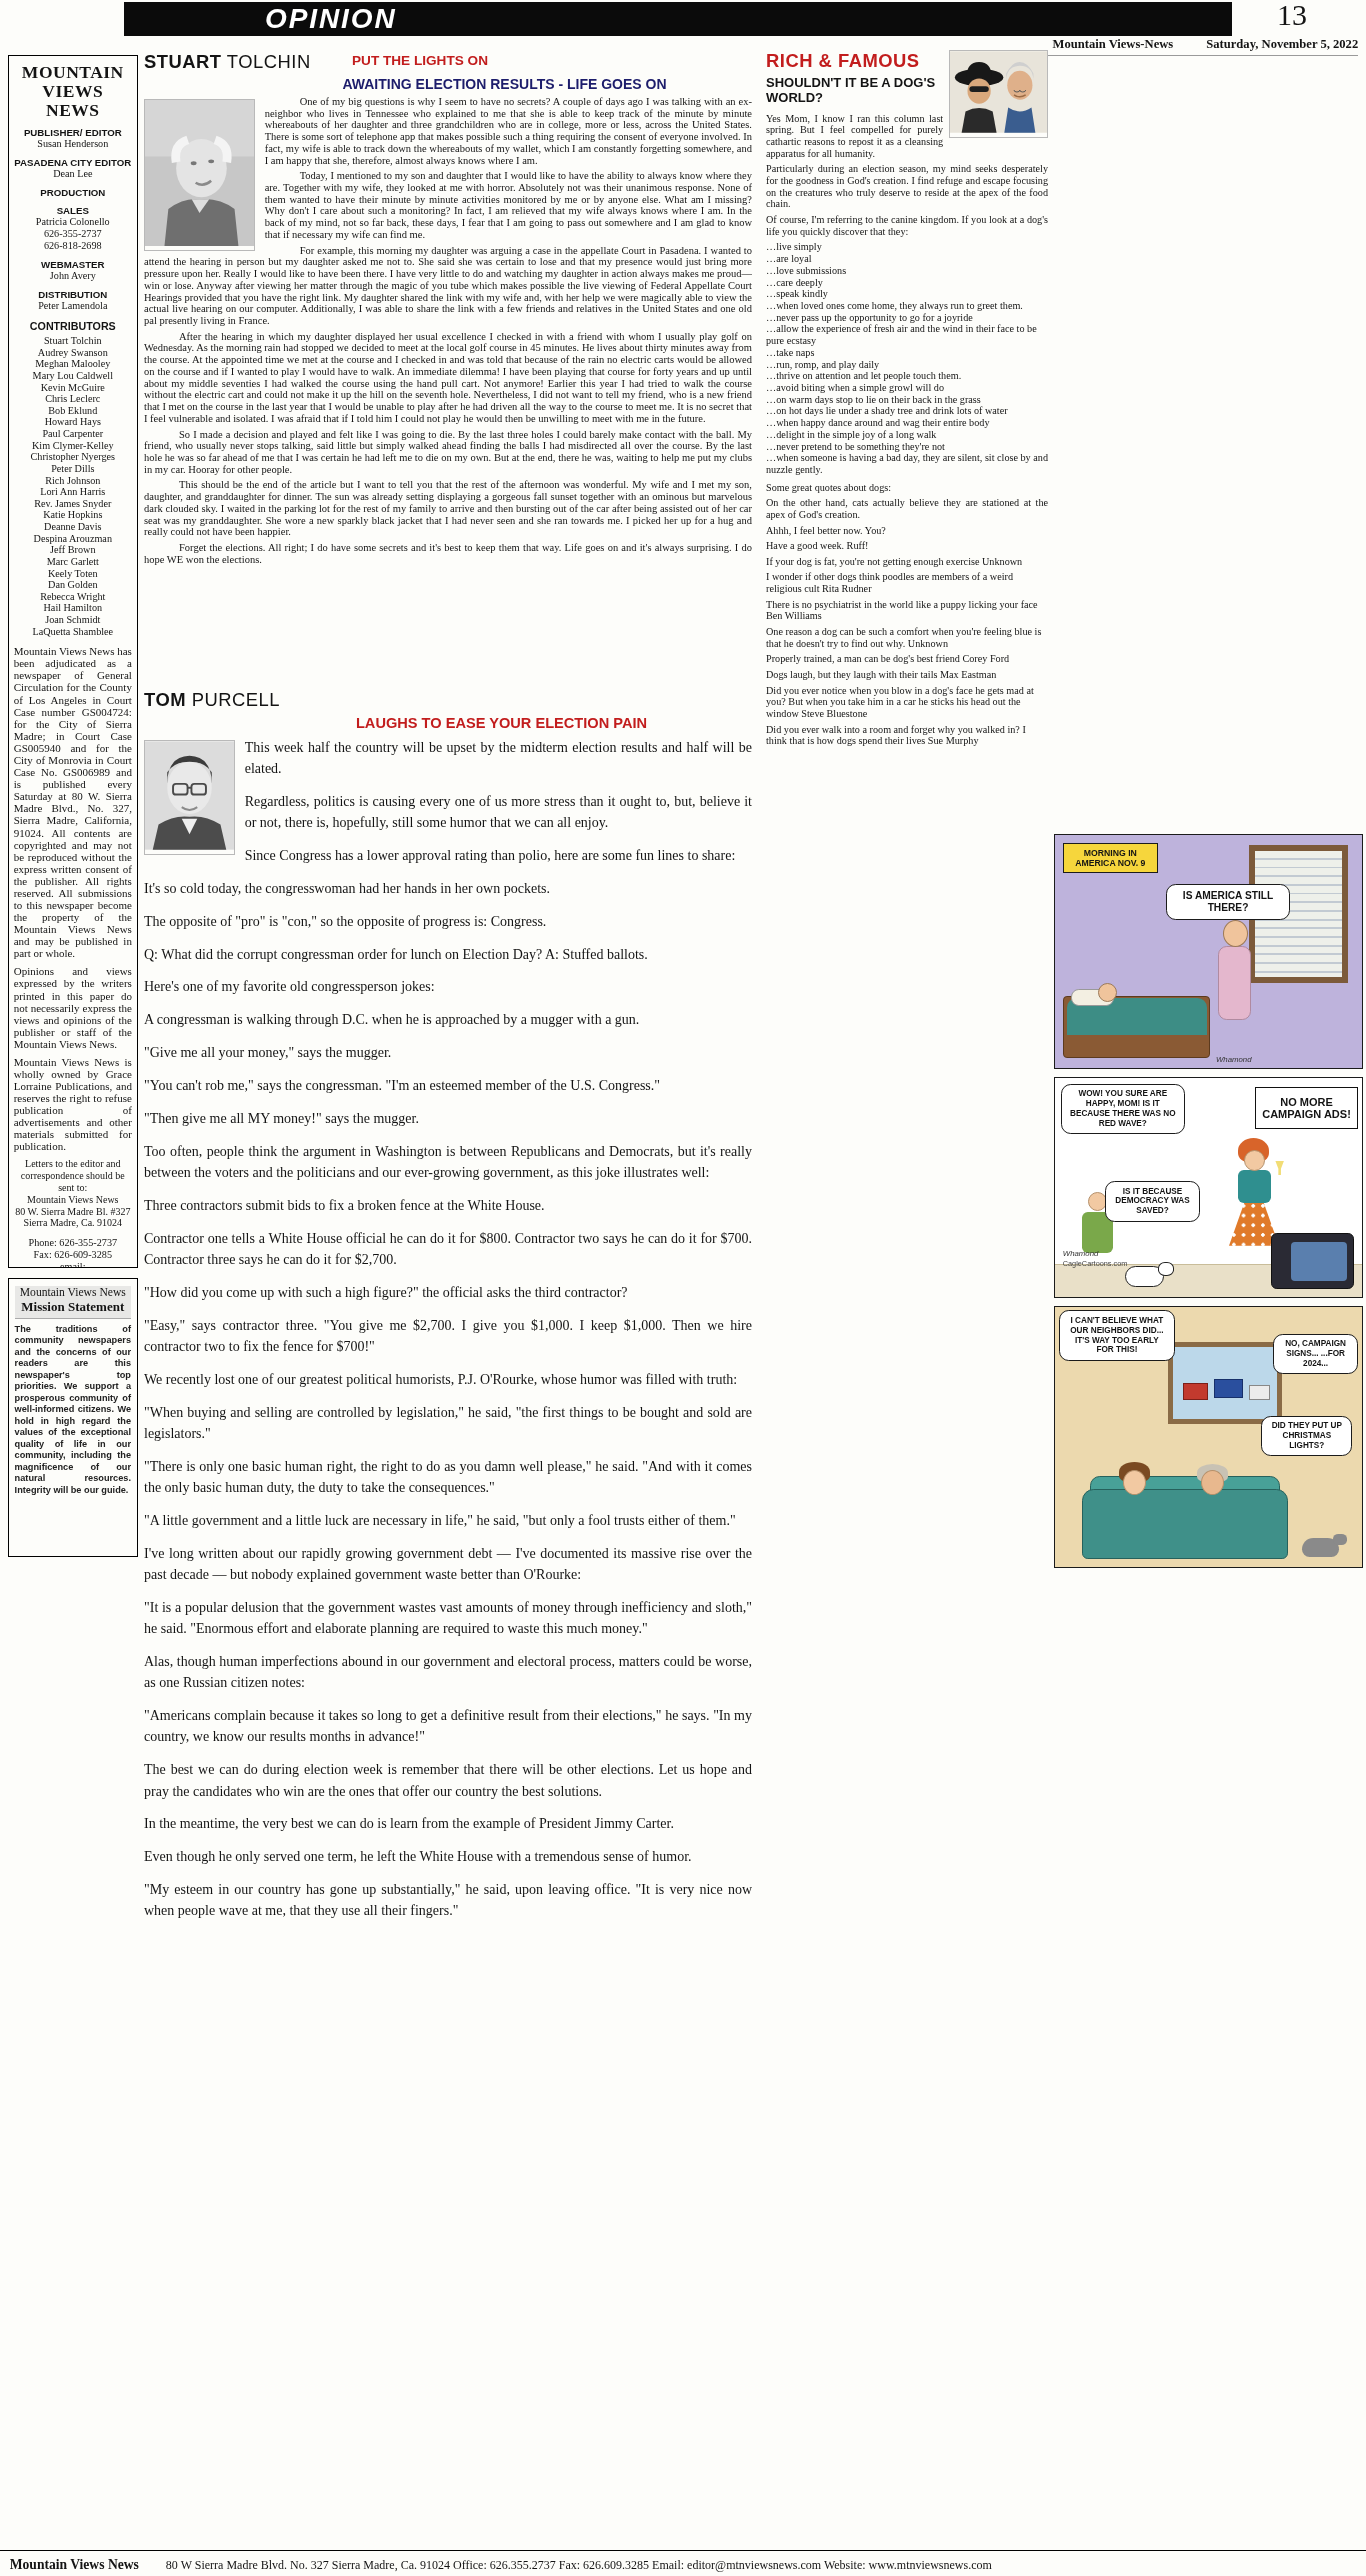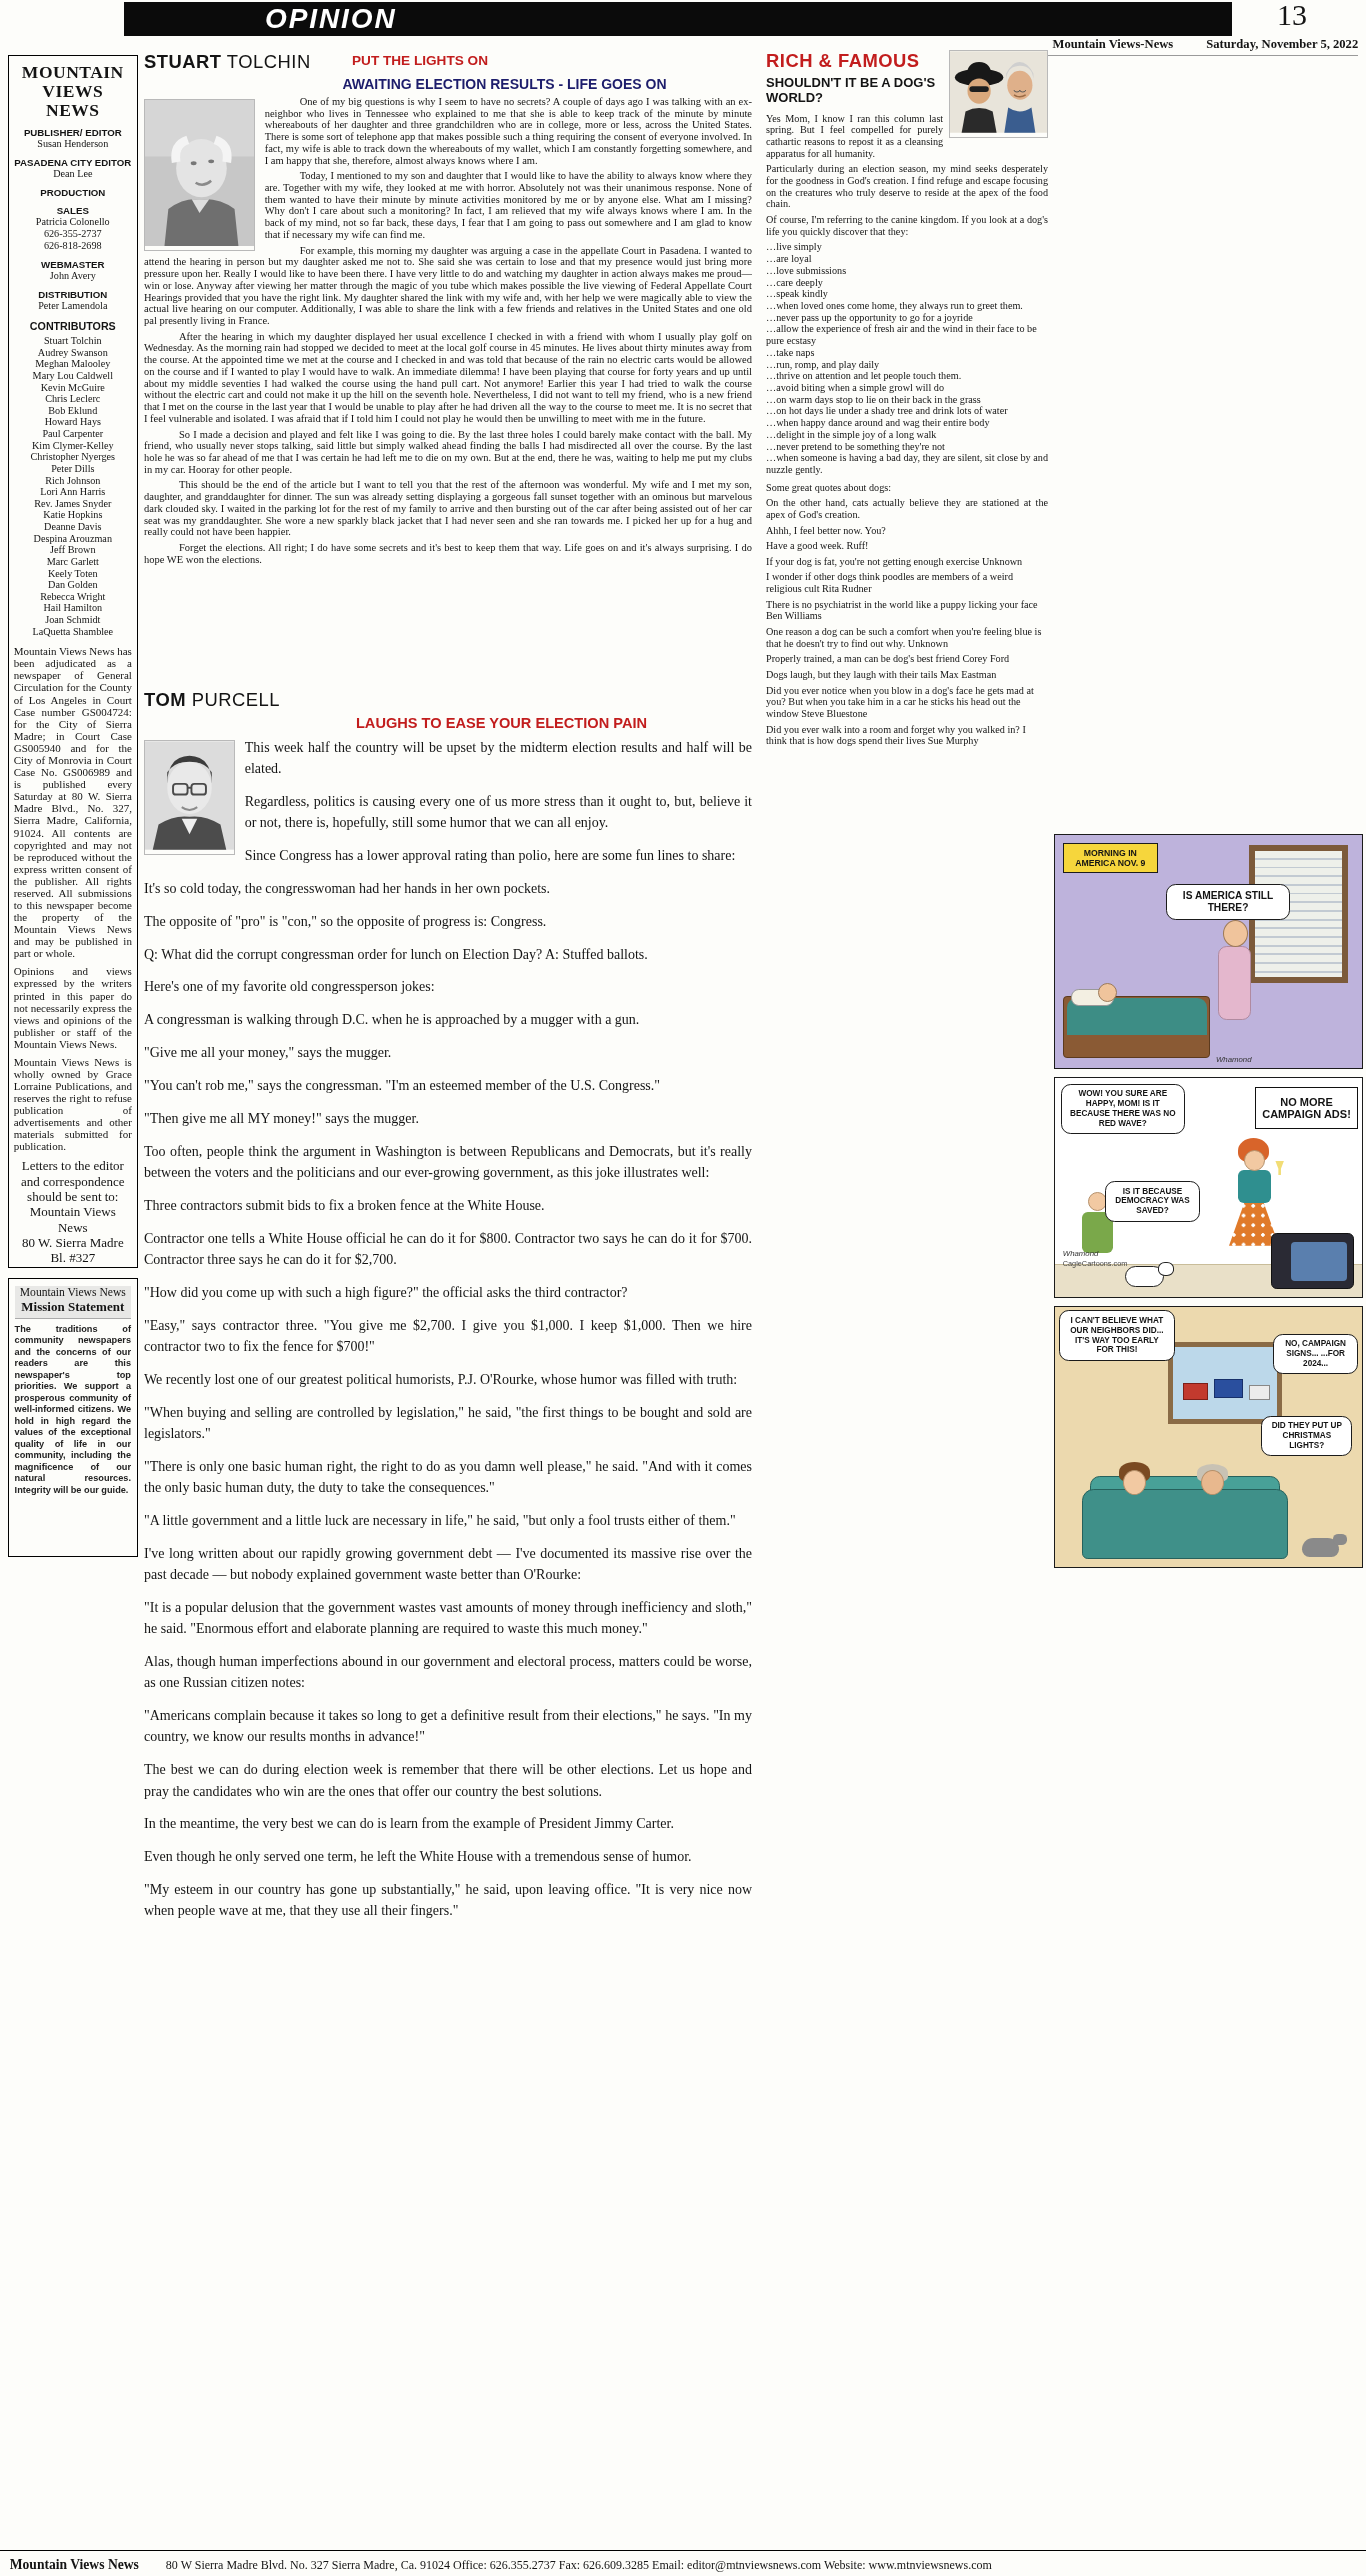--- a/index.html
+++ b/index.html
@@ -21,21 +21,21 @@
              border:1.9px solid #000; padding:6.8px 4.9px; text-align:center; overflow:hidden; }
   .masthead { font:700 17.5px "Liberation Serif", serif; line-height:1.08; margin-bottom:7.8px; letter-spacing:0.5px; }
   .role { margin-bottom:6.8px; }
   .role-title { font:700 9.7px "Liberation Sans", sans-serif; line-height:1.15; }
   .role-names { font:400 10.2px "Liberation Serif", serif; line-height:1.18; white-space:pre-line; }
   .contrib-title { font:700 10.7px "Liberation Sans", sans-serif; margin:7.8px 0 2.9px; }
   .contrib { font:400 10.2px "Liberation Serif", serif; line-height:1.14; }
   .legal { margin-top:7.8px; text-align:justify; }
   .legal p { font-size:11px; line-height:1.1; margin-bottom:5.8px; }
   .letters { margin-top:3.9px; }
-  .letters div { font-size:13px; line-height:1.18; }
+  .letters div { font-size:10px; line-height:1.18; }
   .contact { margin-top:7.8px; }
   .contact div { font-size:10.2px; line-height:1.18; }
   .contact div:last-child { font-style:italic; }
   .cnpa { margin-top:8.7px; display:flex; align-items:center; gap:16px; text-align:left; }
   .cnpa-logo { flex:0 0 29px; }
   .cnpa-text { font:italic 400 8.2px "Liberation Serif", serif; line-height:1.15; }
 
   
   #mission { position:absolute; left:7.8px; top:1278px; width:130px; height:279px;
              border:1.9px solid #000; padding:6.8px 5.8px; overflow:hidden; }

